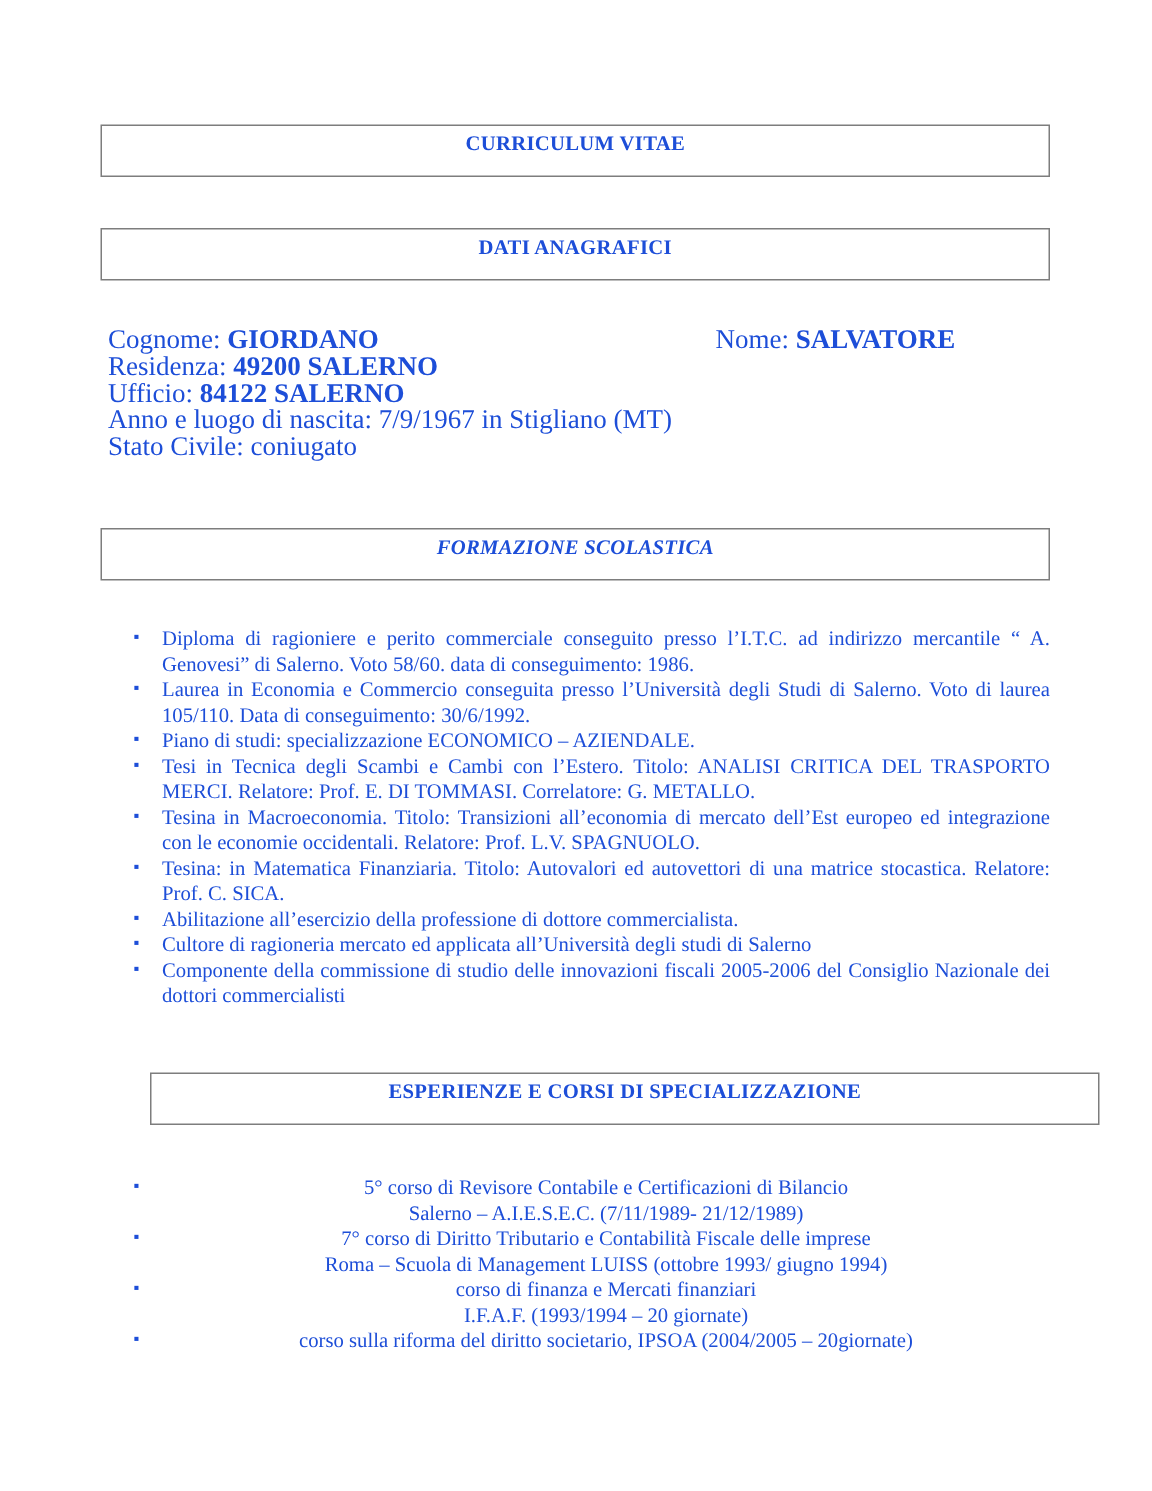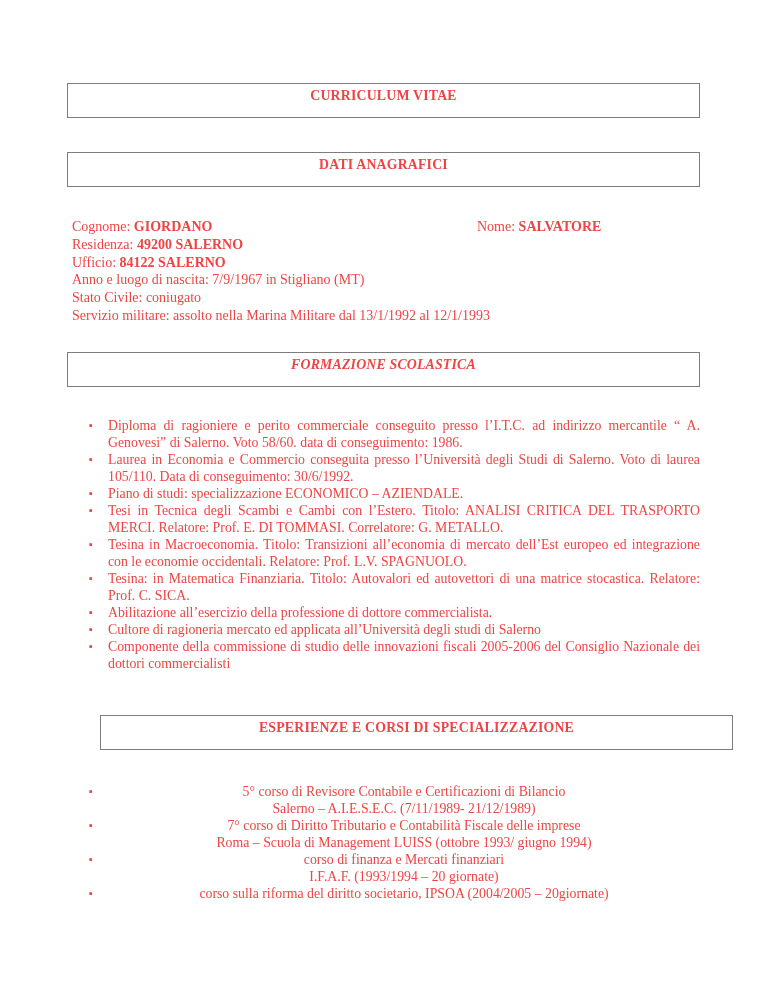--- a/index.html
+++ b/index.html
@@ -5,21 +5,21 @@
   html, body {
     margin: 0;
     padding: 0;
     background: #ffffff;
   }
   .page {
     position: relative;
     width: 768px;
     height: 994px;
     background: #ffffff;
-    color: #ef4444;
+    color: #1d4ed8;
     font-family: "Liberation Serif", "DejaVu Serif", serif;
     overflow: hidden;
   }
   .section-box {
     position: absolute;
     left: 67px;
     width: 631px;
     height: 30px;
     border: 1px solid #7d7d7d;
     text-align: center;
@@ -32,21 +32,21 @@
   .box-title      { top: 83px;  }
   .box-personal   { top: 152px; }
   .box-education  { top: 352px; font-style: italic; }
   .box-experience { top: 715px; margin-left: 33px; }
 
   .personal {
     position: absolute;
     left: 72px;
     top: 218px;
     width: 640px;
-    font-size: 14px;
+    font-size: 18px;
     line-height: 17.8px;
   }
   .personal .line { position: relative; white-space: nowrap; }
   .personal .name-col { position: absolute; left: 405px; top: 0; }
   .b { font-weight: bold; }
 
   ul.blist {
     position: absolute;
     left: 67px;
     width: 633px;
@@ -91,21 +91,20 @@
       <span class="name-col"><span>Nome: </span><span class="b">SALVATORE</span></span>
     </div>
     <div class="line">
       <span>Residenza: </span><span class="b">49200 SALERNO</span>
     </div>
     <div class="line">
       <span>Ufficio: </span><span class="b">84122 SALERNO</span>
     </div>
     <div class="line">Anno e luogo di nascita: 7/9/1967 in Stigliano (MT)</div>
     <div class="line">Stato Civile: coniugato</div>
-    <div class="line">Servizio militare: assolto nella Marina Militare dal 13/1/1992 al 12/1/1993</div>
   </div>
 
   <div class="section-box box-education">
     <span>FORMAZIONE SCOLASTICA</span>
   </div>
 
   <ul class="blist edu-list" id="edu-list">
       <li>
         <span class="bullet">▪</span>
         <div class="li-text">Diploma di ragioniere e perito commerciale conseguito presso l’I.T.C. ad indirizzo mercantile “ A. Genovesi” di Salerno. Voto 58/60. data di conseguimento: 1986.</div>

